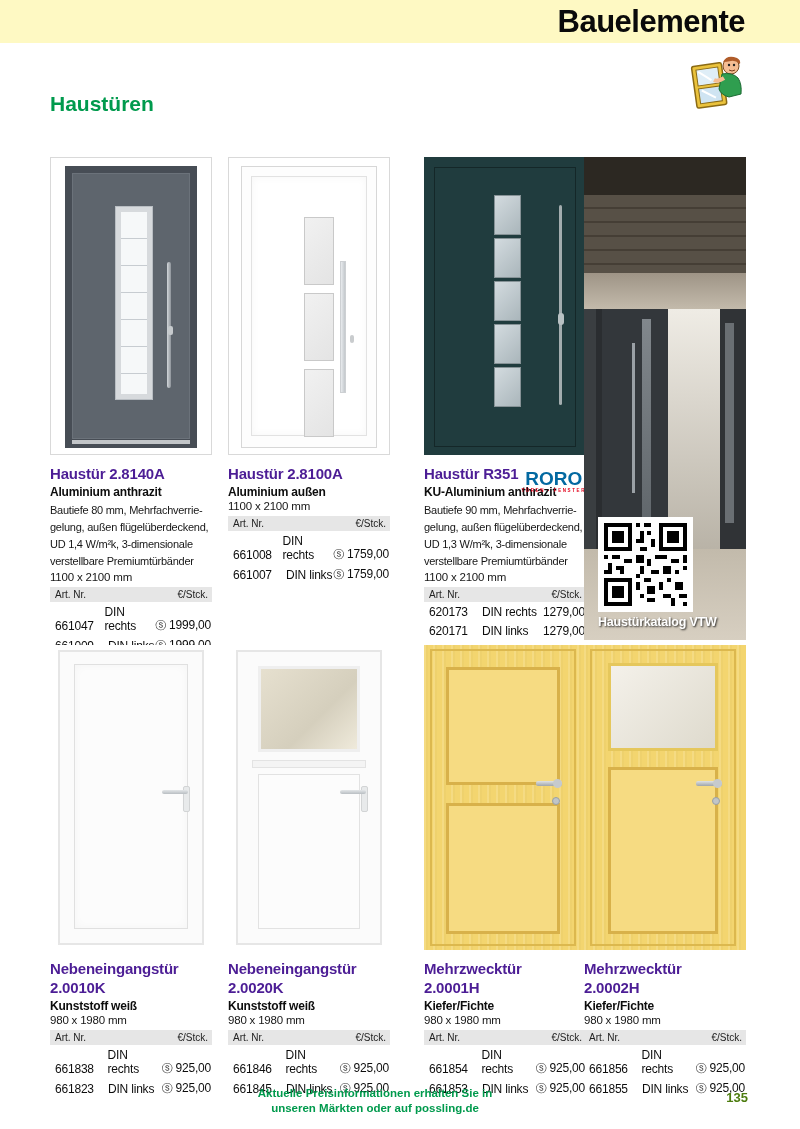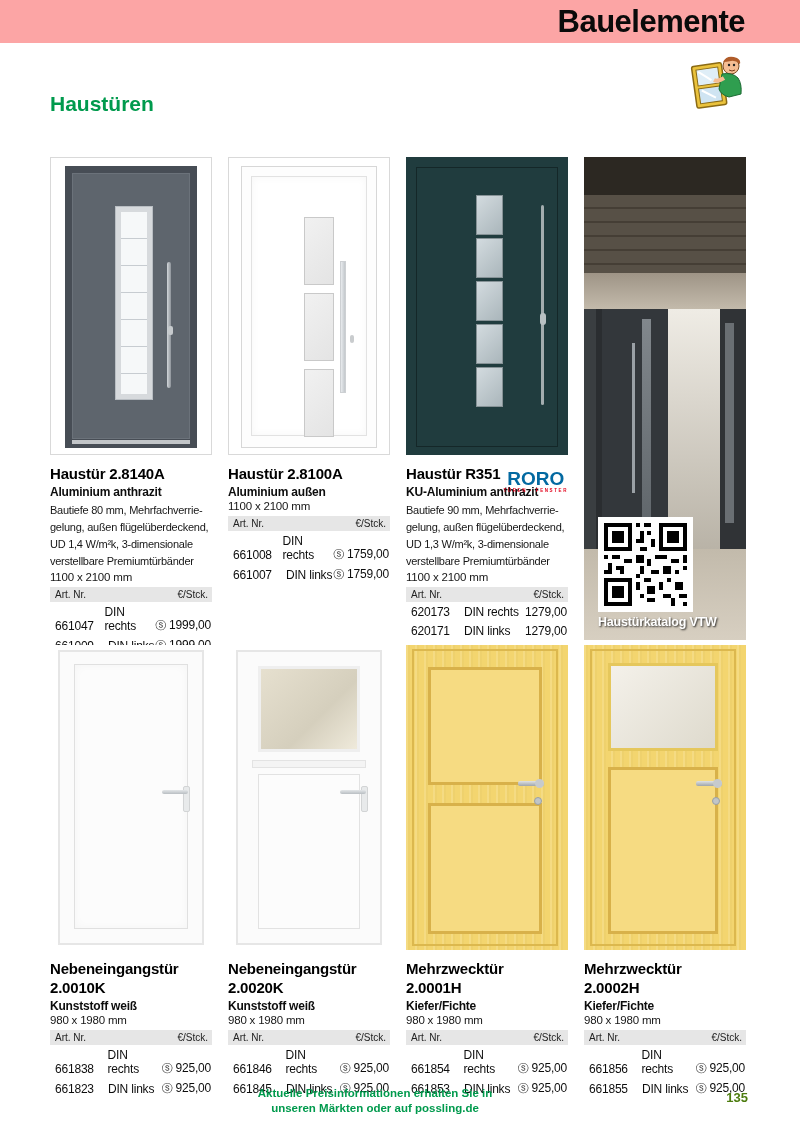--- a/index.html
+++ b/index.html
@@ -1,37 +1,37 @@
 <!DOCTYPE html>
 <html><head>
 <meta charset="utf-8">
 <style>
   * { margin:0; padding:0; box-sizing:border-box; }
   html,body { background:#ffffff; }
   body { font-family:"Liberation Sans", sans-serif; color:#111; }
   .page { position:relative; width:800px; height:1129px; background:#fff; overflow:hidden; }
 
   
-  .band { position:absolute; left:0; top:0; width:800px; height:43px; background:#fca5a5;padding-left:32px; }
+  .band { position:absolute; left:0; top:0; width:800px; height:43px; background:#fef9c3;padding-left:32px; }
   .band-title { position:absolute; right:55px; top:4px; font-size:31px; font-weight:900; letter-spacing:-0.5px; color:#0a0a0a; }
   .section-title { position:absolute; left:50px; top:92px; font-size:21px; font-weight:800; color:#009a4d; }
   .mascot { position:absolute; left:688px; top:52px; width:60px; height:62px; }
 
   
   .col { position:absolute; width:162px; }
-  .c0 { left:50px; } .c1 { left:228px; } .c2 { left:406px; } .c3 { left:584px; }
+  .c0 { left:50px; } .c1 { left:228px; } .c2 { left:424px; } .c3 { left:584px; }
   .row-top { top:157px; } .row-bot { top:645px; }
 
   .img-box { position:relative; width:162px; height:298px; background:#fff; border:1px solid #d9d9d9; overflow:hidden; }
   .img-box.noborder { border:none; }
   .img-box.tall { height:483px; }
   .img-box.bot { height:305px; }
 
   
-  .ptitle { margin-top:9px; font-size:15px; line-height:19px; font-weight:800; color:#000000; white-space:pre-line; letter-spacing:-0.2px; }
+  .ptitle { margin-top:9px; font-size:15px; line-height:19px; font-weight:800; color:#4c1d95; white-space:pre-line; letter-spacing:-0.2px; }
   .psub { font-size:12px; font-weight:800; color:#0d0d0d; margin-top:2px; letter-spacing:-0.2px; }
   .pdesc { width:172px; font-size:11px; line-height:17px; color:#161616; margin-top:3px; white-space:pre-line; letter-spacing:-0.25px; }
   .psize { font-size:11.5px; color:#161616; margin-top:1px; letter-spacing:-0.2px; }
   .ptable { margin-top:4px; width:162px; }
   .thead { display:flex; justify-content:space-between; background:#e6e6e6; font-size:10px; color:#222; padding:2px 4px 2px 5px; }
   .trow { display:flex; align-items:flex-end; font-size:12px; letter-spacing:-0.2px; color:#0d0d0d; padding:3px 0 2px 5px; }
   .trow .art { width:47px; }
   .trow .din { margin-left:6px; }
   .trow .price { margin-left:auto; display:flex; align-items:baseline; gap:3px; padding-right:1px; }
   .smark { font-style:normal; font-size:11px; color:#3a3a3a; }

